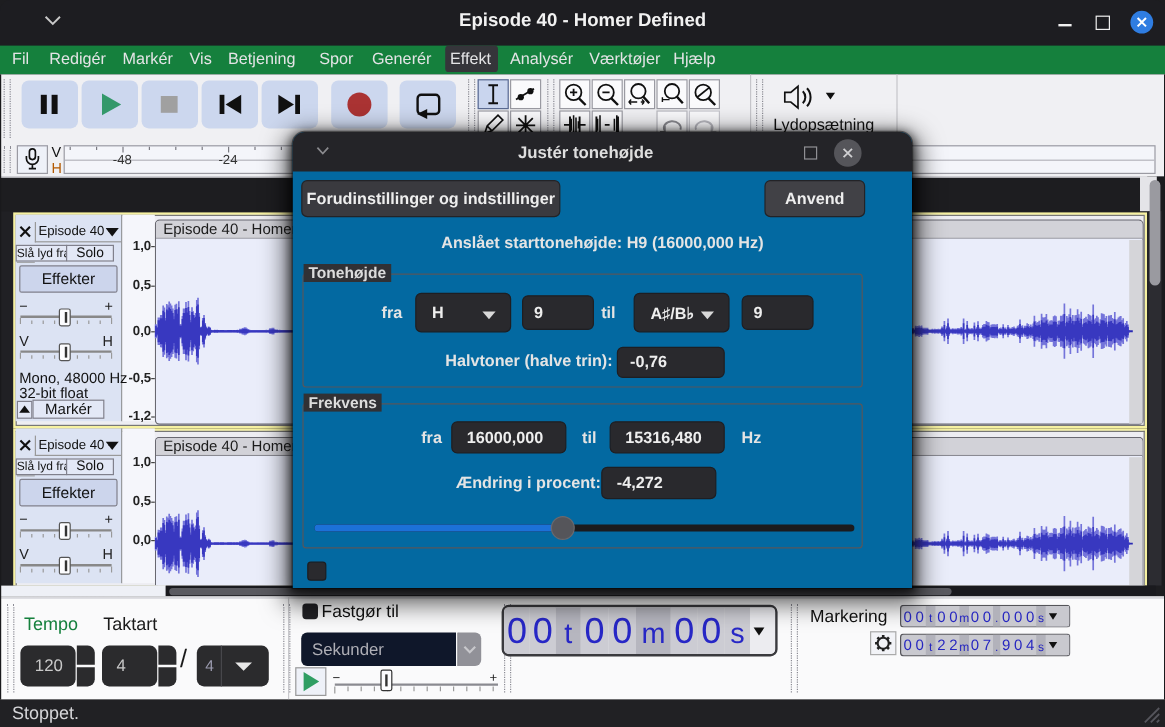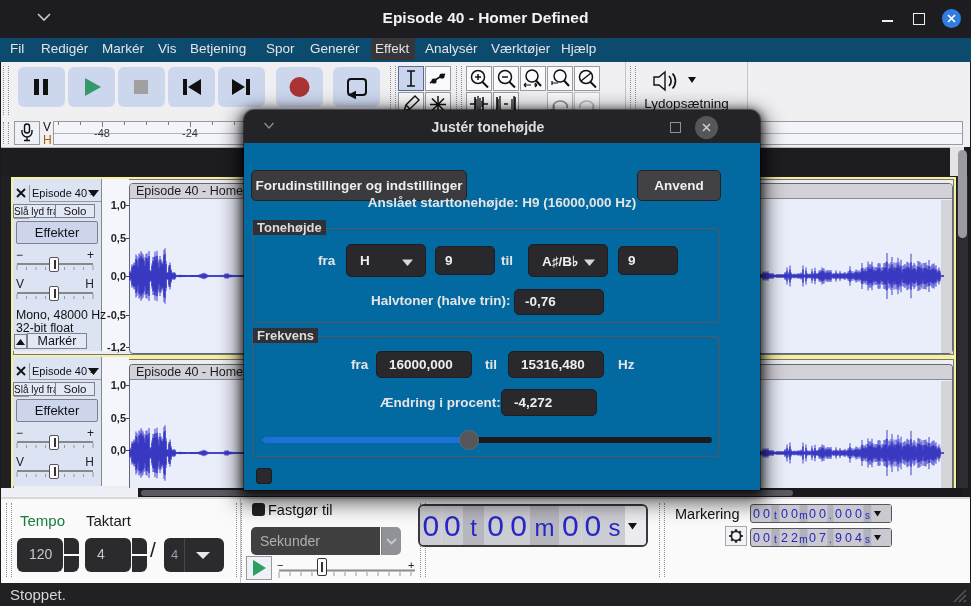--- a/index.html
+++ b/index.html
@@ -28,21 +28,21 @@
   #bdock{left:0;top:497px;width:971px;height:86px;background:#fafafb;}
   .darkbox{position:absolute;background:#2b2b2d;border-radius:6px;color:#ccc;}
   
   #status{left:0;top:583px;width:971px;height:23px;background:#212124;color:#d5d5d8;
     font-size:15px;line-height:23px;padding-left:10px;box-sizing:border-box;}
   
   #dlg{left:244px;top:110px;width:516px;height:380px;background:#0369a1;border-radius:10px 10px 0 0;
     box-shadow:0 7px 20px 6px rgba(0,0,0,.62), 0 2px 8px 2px rgba(0,0,0,.6), 0 0 0 1px rgba(0,0,0,.4);color:#e6e6e6;font-size:13.5px;font-weight:bold;}
   #dlgtitle{left:0;top:0;width:100%;height:33px;background:#242428;border-radius:10px 10px 0 0;}
   .dbtn{position:absolute;height:31px;background:#3a3a3f;border:1px solid #232327;border-radius:5px;
-    box-sizing:border-box;text-align:center;color:#eee;font-size:13.5px;line-height:29px;margin-top:20px;}
+    box-sizing:border-box;text-align:center;color:#eee;font-size:13.5px;line-height:29px;}
   .group{position:absolute;left:8px;width:465px;border:1px solid #57575c;border-radius:3px;}
   .glab{position:absolute;top:-9px;left:0px;background:#313135;padding:0 4px;color:#dcdcdc;font-size:13px;}
   .combo{position:absolute;background:#29292d;border:1px solid #1e1e22;border-radius:5px;box-sizing:border-box;}
   .entry{position:absolute;background:#29292d;border:1px solid #1e1e22;border-radius:5px;box-sizing:border-box;
      color:#eee;font-size:13.5px;}
   .dtxt{position:absolute;color:#e4e4e4;font-size:13.5px;}
 </style></head><body>
 <div id="win">
 
 <div class="abs" id="titlebar">
@@ -52,21 +52,21 @@
   <div class="abs" id="title">Episode 40 - Homer Defined</div>
   <div class="abs" style="left:882px;top:19.5px;width:11px;height:2px;background:#f0f0f0"></div>
   <div class="abs" style="left:913px;top:13px;width:10px;height:10px;border:1.6px solid #f0f0f0"></div>
   <div class="abs" style="left:942px;top:9px;width:19px;height:19px;border-radius:50%;background:#2f7de1">
     <svg width="19" height="19" viewBox="0 0 19 19">
           <path d="M6 6 L13 13 M13 6 L6 13" stroke="#fff" stroke-width="1.7"></path>
         </svg>
   </div>
 </div>
 
-<div class="abs" style="left:0;top:38px;width:971px;height:24px;background:#0c4a6e;color:#e4e4e6;font-size:13.5px;">
+<div class="abs" style="left:0;top:38px;width:971px;height:24px;background:#15803d;color:#e4e4e6;font-size:13.5px;">
   <div class="abs" style="left:371px;top:0px;width:44px;height:22px;background:#35353a;border-radius:3px;"></div>
   <div class="abs" style="left:10px;top:3px;">Fil</div>
   <div class="abs" style="left:41px;top:3px;">Redigér</div>
   <div class="abs" style="left:102px;top:3px;">Markér</div>
   <div class="abs" style="left:158px;top:3px;">Vis</div>
   <div class="abs" style="left:190px;top:3px;">Betjening</div>
   <div class="abs" style="left:266px;top:3px;">Spor</div>
   <div class="abs" style="left:310px;top:3px;">Generér</div>
   <div class="abs" style="left:375px;top:3px;">Effekt</div>
   <div class="abs" style="left:425px;top:3px;">Analysér</div>
@@ -385,21 +385,21 @@
     <div style="position:absolute;left:20px;top:0;width:1px;height:34px;background:#47474b;"></div>
     <svg style="position:absolute;left:30px;top:13px;" width="18" height="10">
           <path d="M2 1 H16 L9 8 Z" fill="#e8e8e8"></path>
         </svg>
   </div>
   <div class="grip" style="left:236px;top:6px;height:74px;"></div>
   <div class="abs" style="left:240px;top:0px;width:1px;height:86px;background:#c8c8cc;"></div>
 
   <div class="abs" style="left:252px;top:6px;width:13px;height:13px;background:#222226;border-radius:3px;"></div>
   <div class="abs" style="left:268px;top:5px;font-size:14.5px;color:#111;">Fastgør til</div>
-  <div class="abs" style="left:251px;top:30px;width:129px;height:28px;background:#404040;border-radius:5px 0 0 5px;">
+  <div class="abs" style="left:251px;top:30px;width:129px;height:28px;background:#0f172a;border-radius:5px 0 0 5px;">
     <span style="position:absolute;left:9px;top:6px;font-size:14px;color:#aeaeb5;">Sekunder</span>
       </div>
   <div class="abs" style="left:381px;top:30px;width:19px;height:28px;background:#919198;border-radius:0 5px 5px 0;border-left:1px solid #7e7e85;">
     <svg width="19" height="28">
           <path d="M5 12 l4.5 4.5 L14 12" stroke="#c8c8cc" stroke-width="1.8" fill="none"></path>
         </svg></div>
 
   <div class="abs" style="left:246px;top:59px;width:26px;height:24px;background:#eef1f8;border:1px solid #999;box-sizing:border-box;">
     <svg width="24" height="22">
           <path d="M6 3 L19 11 L6 19 Z" fill="#2f9e63"></path>

